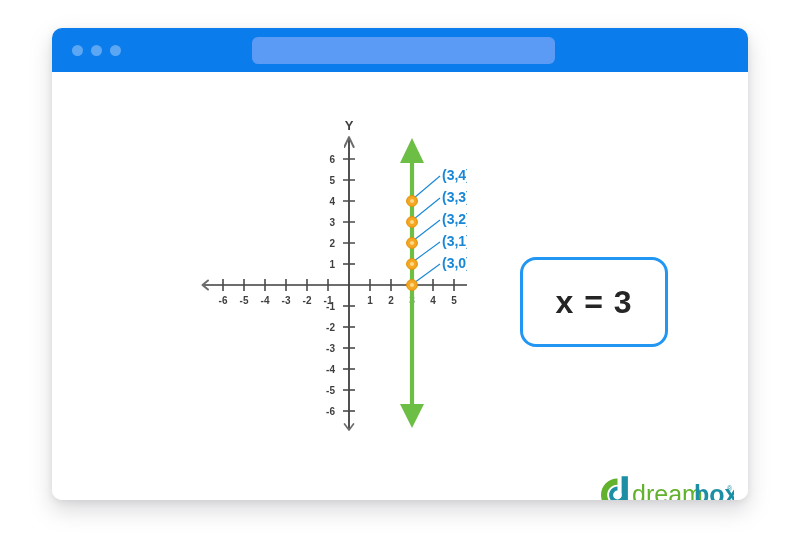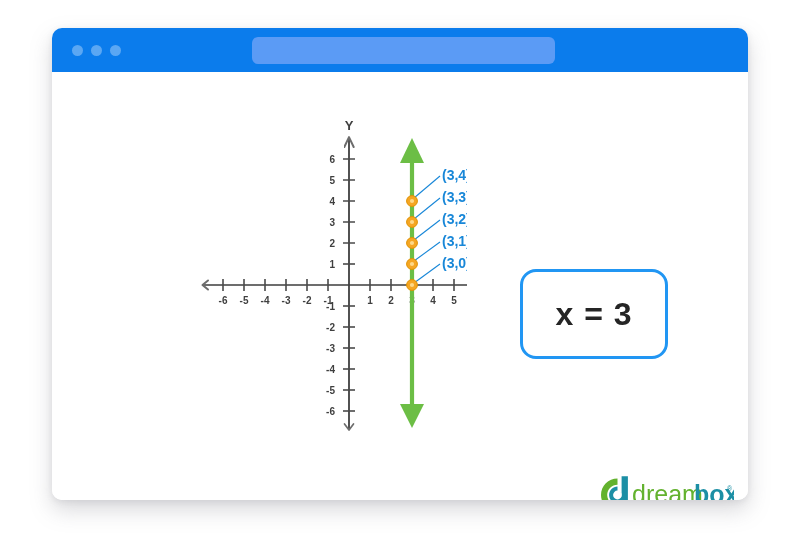--- a/index.html
+++ b/index.html
@@ -109,21 +109,20 @@
     left: 468px;
     top: 185px;
     width: 142px;
     height: 84px;
     background: #ffffff;
     border: 3px solid #2196f3;
     border-radius: 16px;
     display: flex;
     align-items: center;
     justify-content: center;
-    margin-top: 12px;
   }
   #equation-text {
     font-family: "Liberation Sans", sans-serif;
     font-size: 32px;
     font-weight: bold;
     color: #252525;
     letter-spacing: 1px;
   }
 
   

